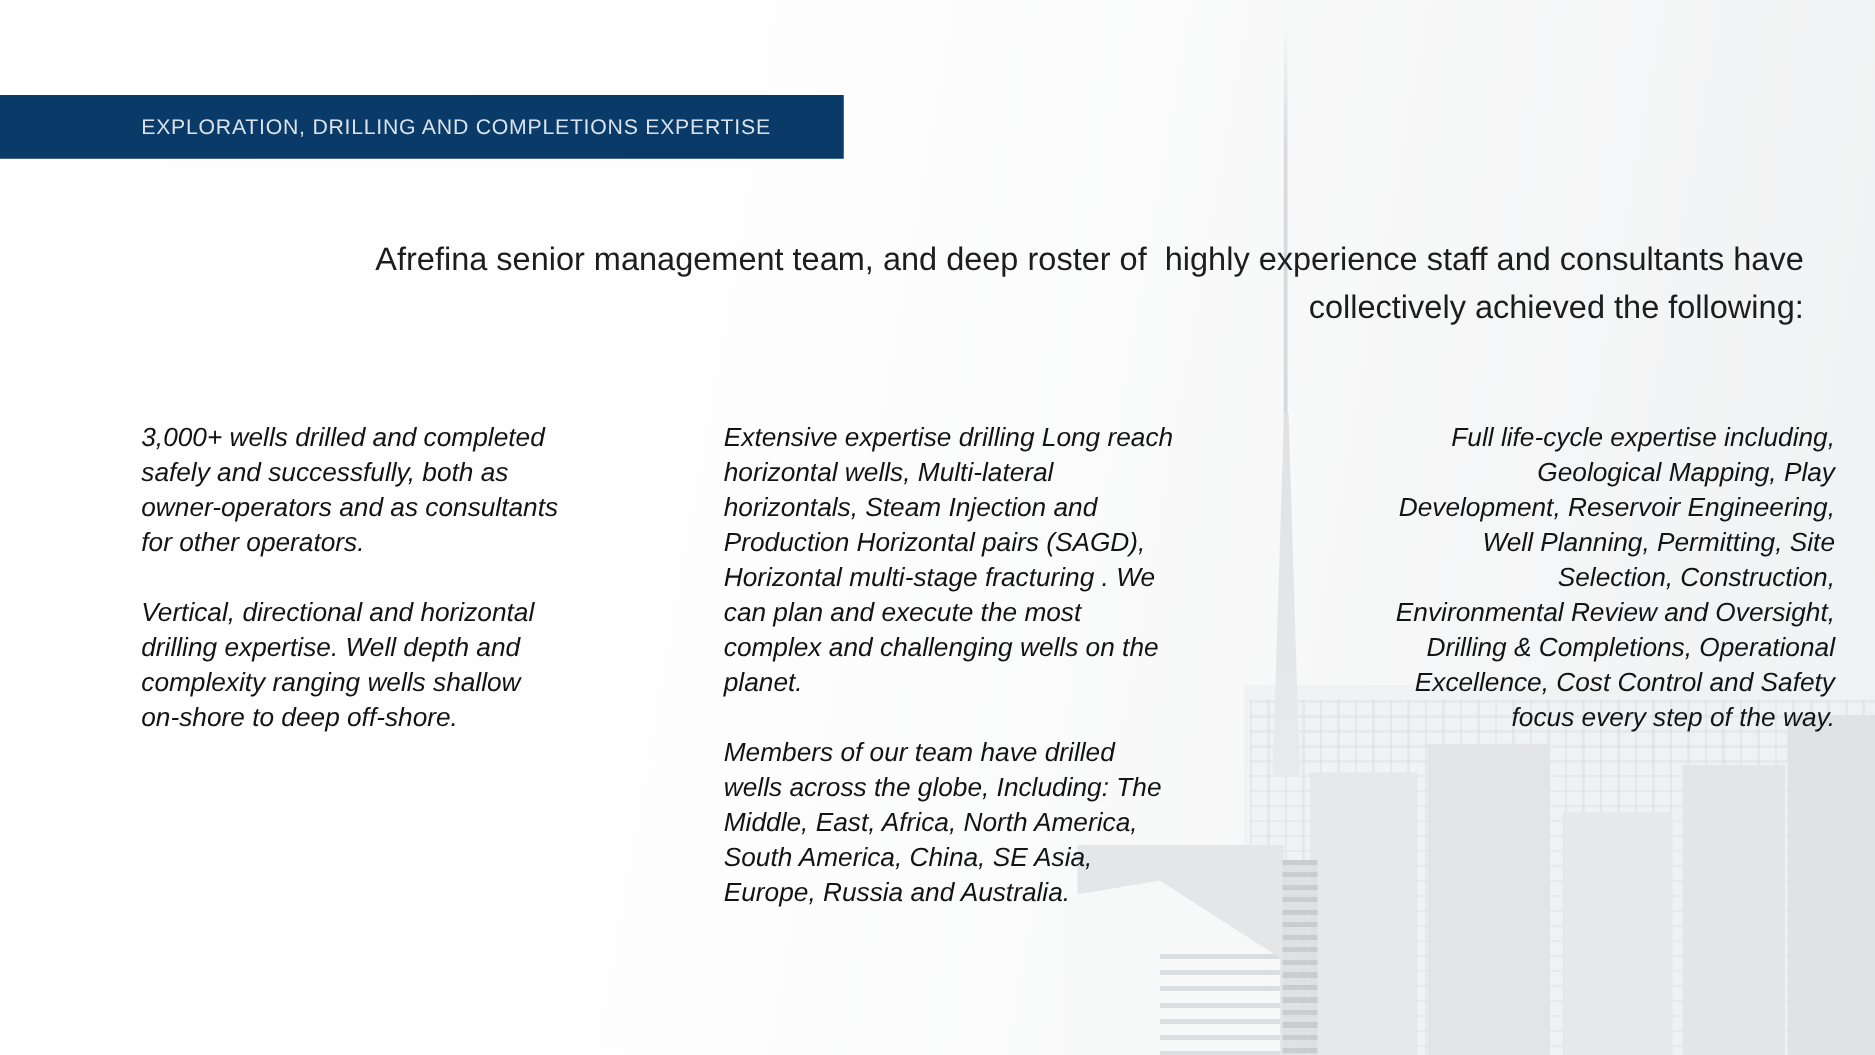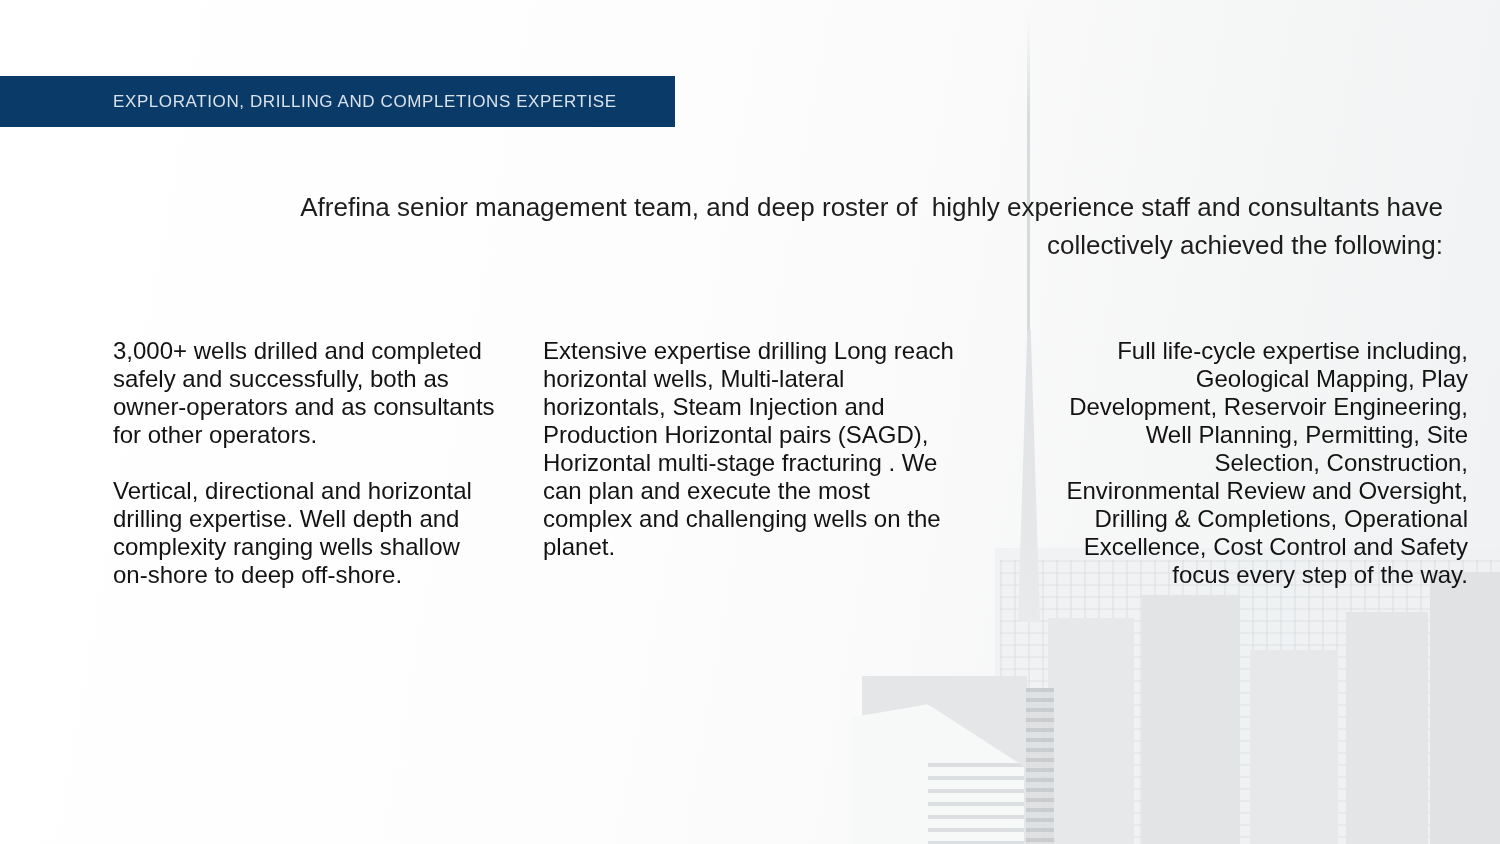--- a/index.html
+++ b/index.html
@@ -36,25 +36,25 @@
     clip-path:polygon(0 12%,44% 3%,100% 46%,100% 100%,0 100%);}
   .sk-white-stripes{position:absolute;right:0;bottom:0;width:56%;height:56%;
     background:repeating-linear-gradient(180deg, rgba(197,201,205,.55) 0 4px, transparent 4px 13px);}
   
   .title-bar{position:absolute;left:0;top:76px;width:675px;height:51px;
     background:var(--navy,#0a3a67);display:flex;align-items:center;}
   .title-bar .label{margin-left:113px;font-size:17px;letter-spacing:.6px;
     color:var(--title-text,#d9e3ed);white-space:pre;}
   .heading{position:absolute;left:113px;top:188px;width:1330px;
     font-size:26px;line-height:38px;color:var(--heading-text,#1d1d1d);white-space:pre-wrap;text-align:right;}
-  .col{position:absolute;top:337px;width:430px;font-size:24px;line-height:28px;
-    color:var(--body-text,#131313);}
+  .col{position:absolute;top:337px;width:430px;font-size:21px;line-height:28px;
+    color:var(--body-text,#131313);font-style:italic;}
   .col p{margin:0 0 28px 0;white-space:pre-wrap;}
   .col1{left:113px;}
-  .col2{left:543px;}
+  .col2{left:579px;}
   .col3{left:1038px;text-align:right;}
 </style>
 </head>
 <body>
 
 <div style="position:absolute;inset:0;">
 
   <div class="skyline">
     <div class="sk sk-haze"></div>
     <div class="sk sk-grid"></div>
@@ -92,20 +92,25 @@
 
   <div class="col col2">
     <p>Extensive expertise drilling Long reach
 horizontal wells, Multi-lateral
 horizontals, Steam Injection and
 Production Horizontal pairs (SAGD),
 Horizontal multi-stage fracturing . We
 can plan and execute the most
 complex and challenging wells on the
 planet.</p>
+    <p>Members of our team have drilled
+wells across the globe, Including: The
+Middle, East, Africa, North America,
+South America, China, SE Asia,
+Europe, Russia and Australia.</p>
   </div>
 
   <div class="col col3">
     <p>Full life-cycle expertise including,
 Geological Mapping, Play
 Development, Reservoir Engineering,
 Well Planning, Permitting, Site
 Selection, Construction,
 Environmental Review and Oversight,
 Drilling &amp; Completions, Operational

